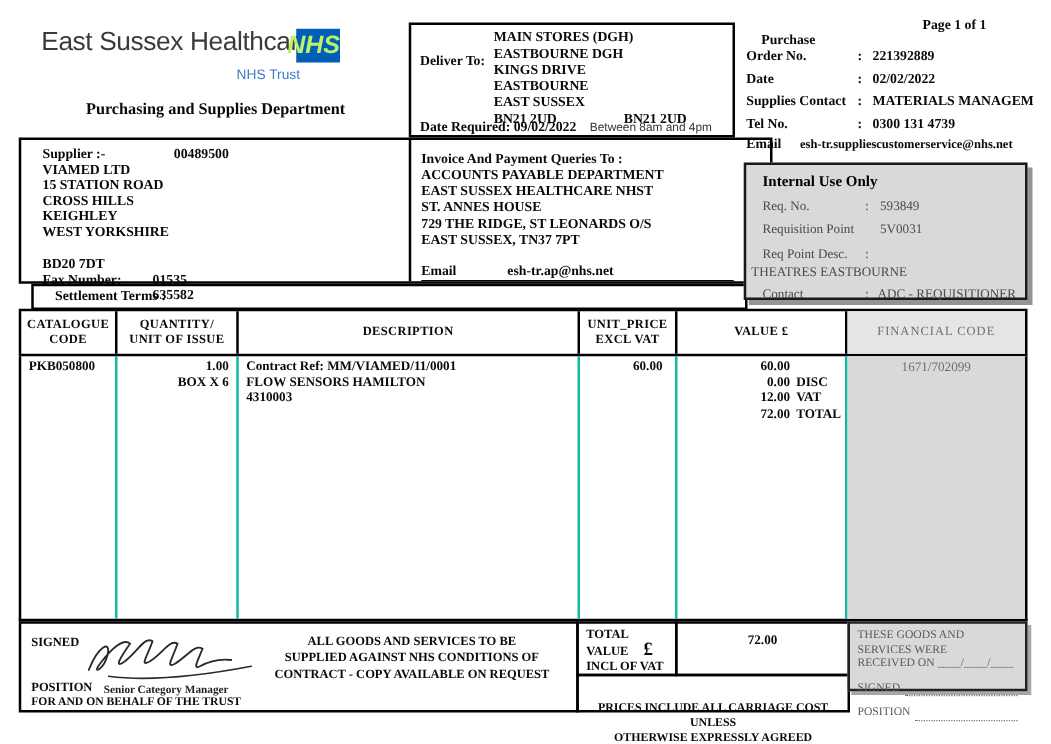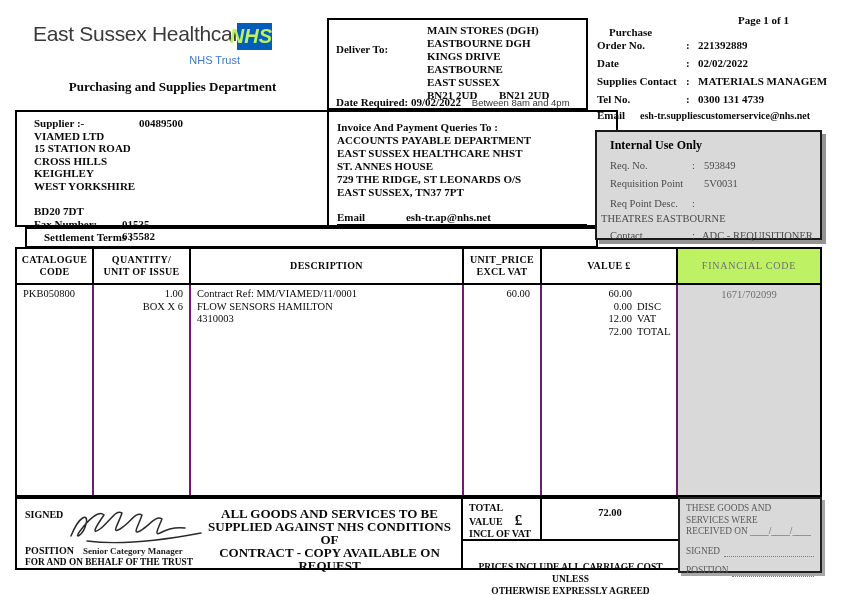--- a/index.html
+++ b/index.html
@@ -12,21 +12,21 @@
   
   .trust-name { left:33px; top:22px; font-size:21px; color:#3a3a3a; font-family:"Liberation Sans","DejaVu Sans",sans-serif; letter-spacing:-0.3px; }
   .nhs-box { left:237px; top:23px; width:35px; height:27px; background:#005EB8; color:#bef264; font-style:italic; font-weight:bold; font-size:20px; display:flex; align-items:center; justify-content:flex-end; font-family:"Liberation Sans","DejaVu Sans",sans-serif; }
   .nhs-trust { left:100px; top:54px; width:140px; text-align:right; font-size:11px; color:#3f7ac2; font-family:"Liberation Sans","DejaVu Sans",sans-serif; }
   .dept { left:15px; top:79px; width:315px; text-align:center; font-size:13px; font-weight:bold; }
   .page-label { left:738px; top:14px; font-size:11px; font-weight:bold; }
 
   
   .deliver-box { left:327px; top:18px; width:261px; height:92px; border:2px solid #000; }
   .deliver-label { left:7px; top:4px; font-size:11px; font-weight:bold;margin-top:19px; }
-  .deliver-lines { left:66px; top:4px; font-size:11px; font-weight:bold; line-height:13px;margin-left:32px; }
+  .deliver-lines { left:66px; top:4px; font-size:11px; font-weight:bold; line-height:13px; }
   .deliver-pc2 { left:170px; top:69px; font-size:11px; font-weight:bold; }
   .date-req { left:7px; top:76px; font-size:11px; font-weight:bold; white-space:nowrap; }
   .date-window { font-family:"Liberation Sans","DejaVu Sans",sans-serif; font-weight:normal; font-size:9.5px; color:#333; margin-left:8px; }
 
   
   .oi-label { left:597px; font-size:11px; font-weight:bold; }
   .oi-colon { left:686px; font-size:11px; font-weight:bold; }
   .oi-value { left:698px; font-size:11px; font-weight:bold; white-space:nowrap; }
   .oi-email-value { left:640px; font-size:10px; font-weight:bold; white-space:nowrap; }
 
@@ -47,47 +47,47 @@
 
   
   .internal-box { left:595px; top:130px; width:227px; height:110px; background:#d9d9d9; border:2px solid #1a1a1a; box-shadow:4px 4px 0 rgba(60,60,60,0.55); }
   .int-title { position:absolute; left:13px; top:6px; font-size:12px; font-weight:bold; color:#000; }
   .int-t { font-size:10.5px; color:#4a4a4a; position:absolute; }
 
   
   .tbl-head { left:15px; top:247px; width:807px; height:38px; border:2px solid #000; display:flex; }
   .tbl-body { left:15px; top:285px; width:807px; height:212px; border:2px solid #000; border-top:none; display:flex; }
   .hcell { border-right:2px solid #000; display:flex; flex-direction:column; align-items:center; justify-content:center; font-size:10px; font-weight:bold; letter-spacing:0.3px; line-height:12px; text-align:center; }
-  .bcell { border-right:2px solid #701a75; font-size:10.5px; font-weight:normal; padding:3px 6px; }
+  .bcell { border-right:2px solid #14b8a6; font-size:10.5px; font-weight:bold; padding:3px 6px; }
   .w1 { width:77px; } .w2 { width:97px; } .w3 { width:273px; } .w4 { width:78px; } .w5 { width:136px; } .w6 { flex:1; border-right:none; }
-  .fin-head { background:#bef264; color:#6f6f6f; font-weight:normal; letter-spacing:0.8px; }
+  .fin-head { background:#e5e5e5; color:#6f6f6f; font-weight:normal; letter-spacing:0.8px; }
   .fin-cell { background:#d9d9d9; color:#6f6f6f; font-weight:normal; text-align:center; padding-top:4px; }
   .qty-cell { text-align:right; line-height:12.5px; }
   .desc-cell { line-height:12.5px; }
   .price-cell { text-align:right; padding-right:10px; }
   .val-cell { padding:3px 0; }
   .vrow { display:flex; line-height:12.5px; }
   .vnum { width:90px; text-align:right; }
   .vlbl { margin-left:5px; }
 
   
   .sign-box { left:15px; top:497px; width:448px; height:73px; border:2px solid #000; }
   .signed-label { position:absolute; left:8px; top:10px; font-size:10px; font-weight:bold; }
   .signature { position:absolute; left:42px; top:1px; }
-  .conditions { position:absolute; left:185px; top:8px; width:255px; text-align:center; font-size:13px; font-weight:bold; line-height:13px; }
+  .conditions { position:absolute; left:185px; top:8px; width:255px; text-align:center; font-size:10px; font-weight:bold; line-height:13px; }
   .position-label { position:absolute; left:8px; top:46px; font-size:10px; font-weight:bold; }
   .position-value { position:absolute; left:66px; top:47px; font-size:9px; font-weight:bold; color:#222; }
   .on-behalf { position:absolute; left:8px; top:58px; font-size:9.3px; font-weight:bold; }
 
   .total-lbl-box { left:461px; top:497px; width:81px; height:44px; border:2px solid #000; padding:3px 6px; font-size:10px; font-weight:bold; line-height:12px; }
   .pound { font-size:15px; margin-left:12px; }
   .total-val-box { left:540px; top:497px; width:140px; height:44px; border:2px solid #000; text-align:center; padding-top:8px; font-size:10.5px; font-weight:bold; }
   .carriage-box { left:461px; top:539px; width:219px; height:31px; border:2px solid #000; text-align:center; font-size:9.5px; font-weight:bold; line-height:12px; padding-top:20px; }
 
-  .received-box { left:678px; top:497px; width:144px; height:76px; background:#d9d9d9; border:2px solid #222; box-shadow:3px 3px 0 rgba(80,80,80,0.5); color:#5a5a5a; font-size:9.3px; padding:4px 6px; line-height:11.5px; }
+  .received-box { left:678px; top:497px; width:144px; height:56px; background:#d9d9d9; border:2px solid #222; box-shadow:3px 3px 0 rgba(80,80,80,0.5); color:#5a5a5a; font-size:9.3px; padding:4px 6px; line-height:11.5px; }
   .leader-row { display:flex; align-items:flex-end; margin-top:8px; }
   .leader { flex:1; border-bottom:1px dotted #7a7a7a; margin-left:4px; height:9px; }
 </style>
 </head>
 <body>
 
 <div class="page">
 
   <div class="abs trust-name">East Sussex Healthcare</div>
   <div class="abs nhs-box">

